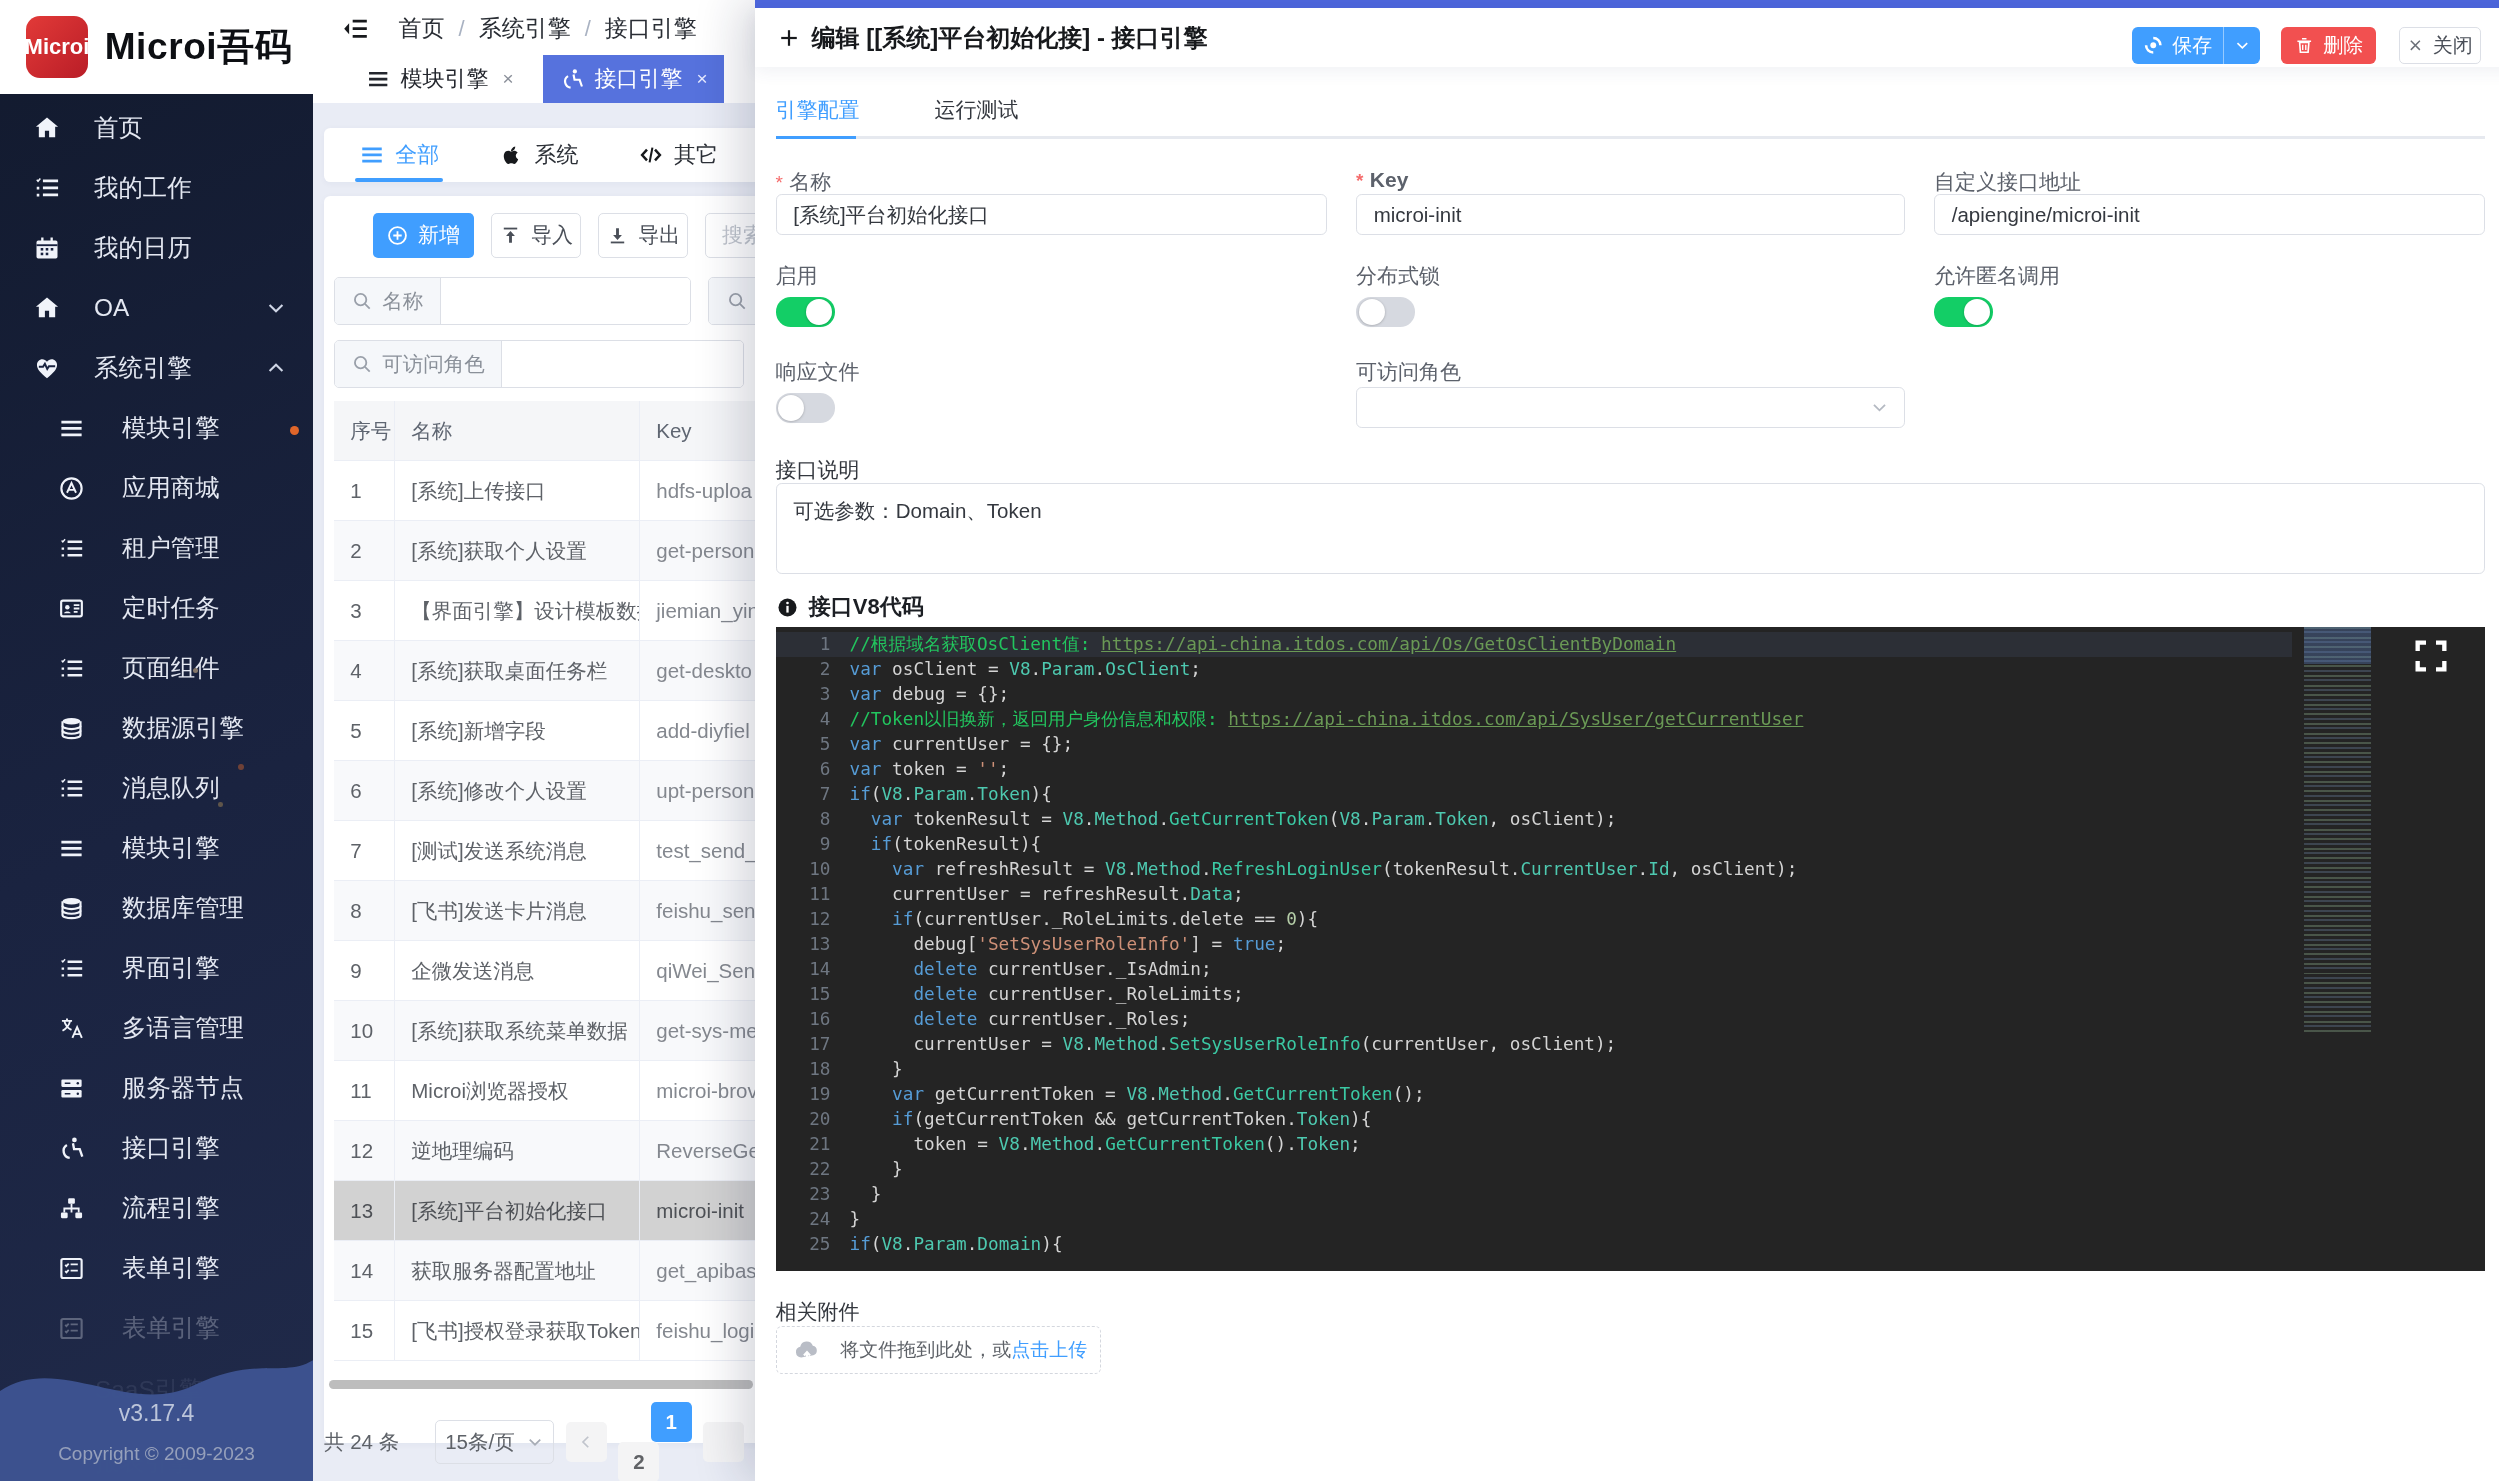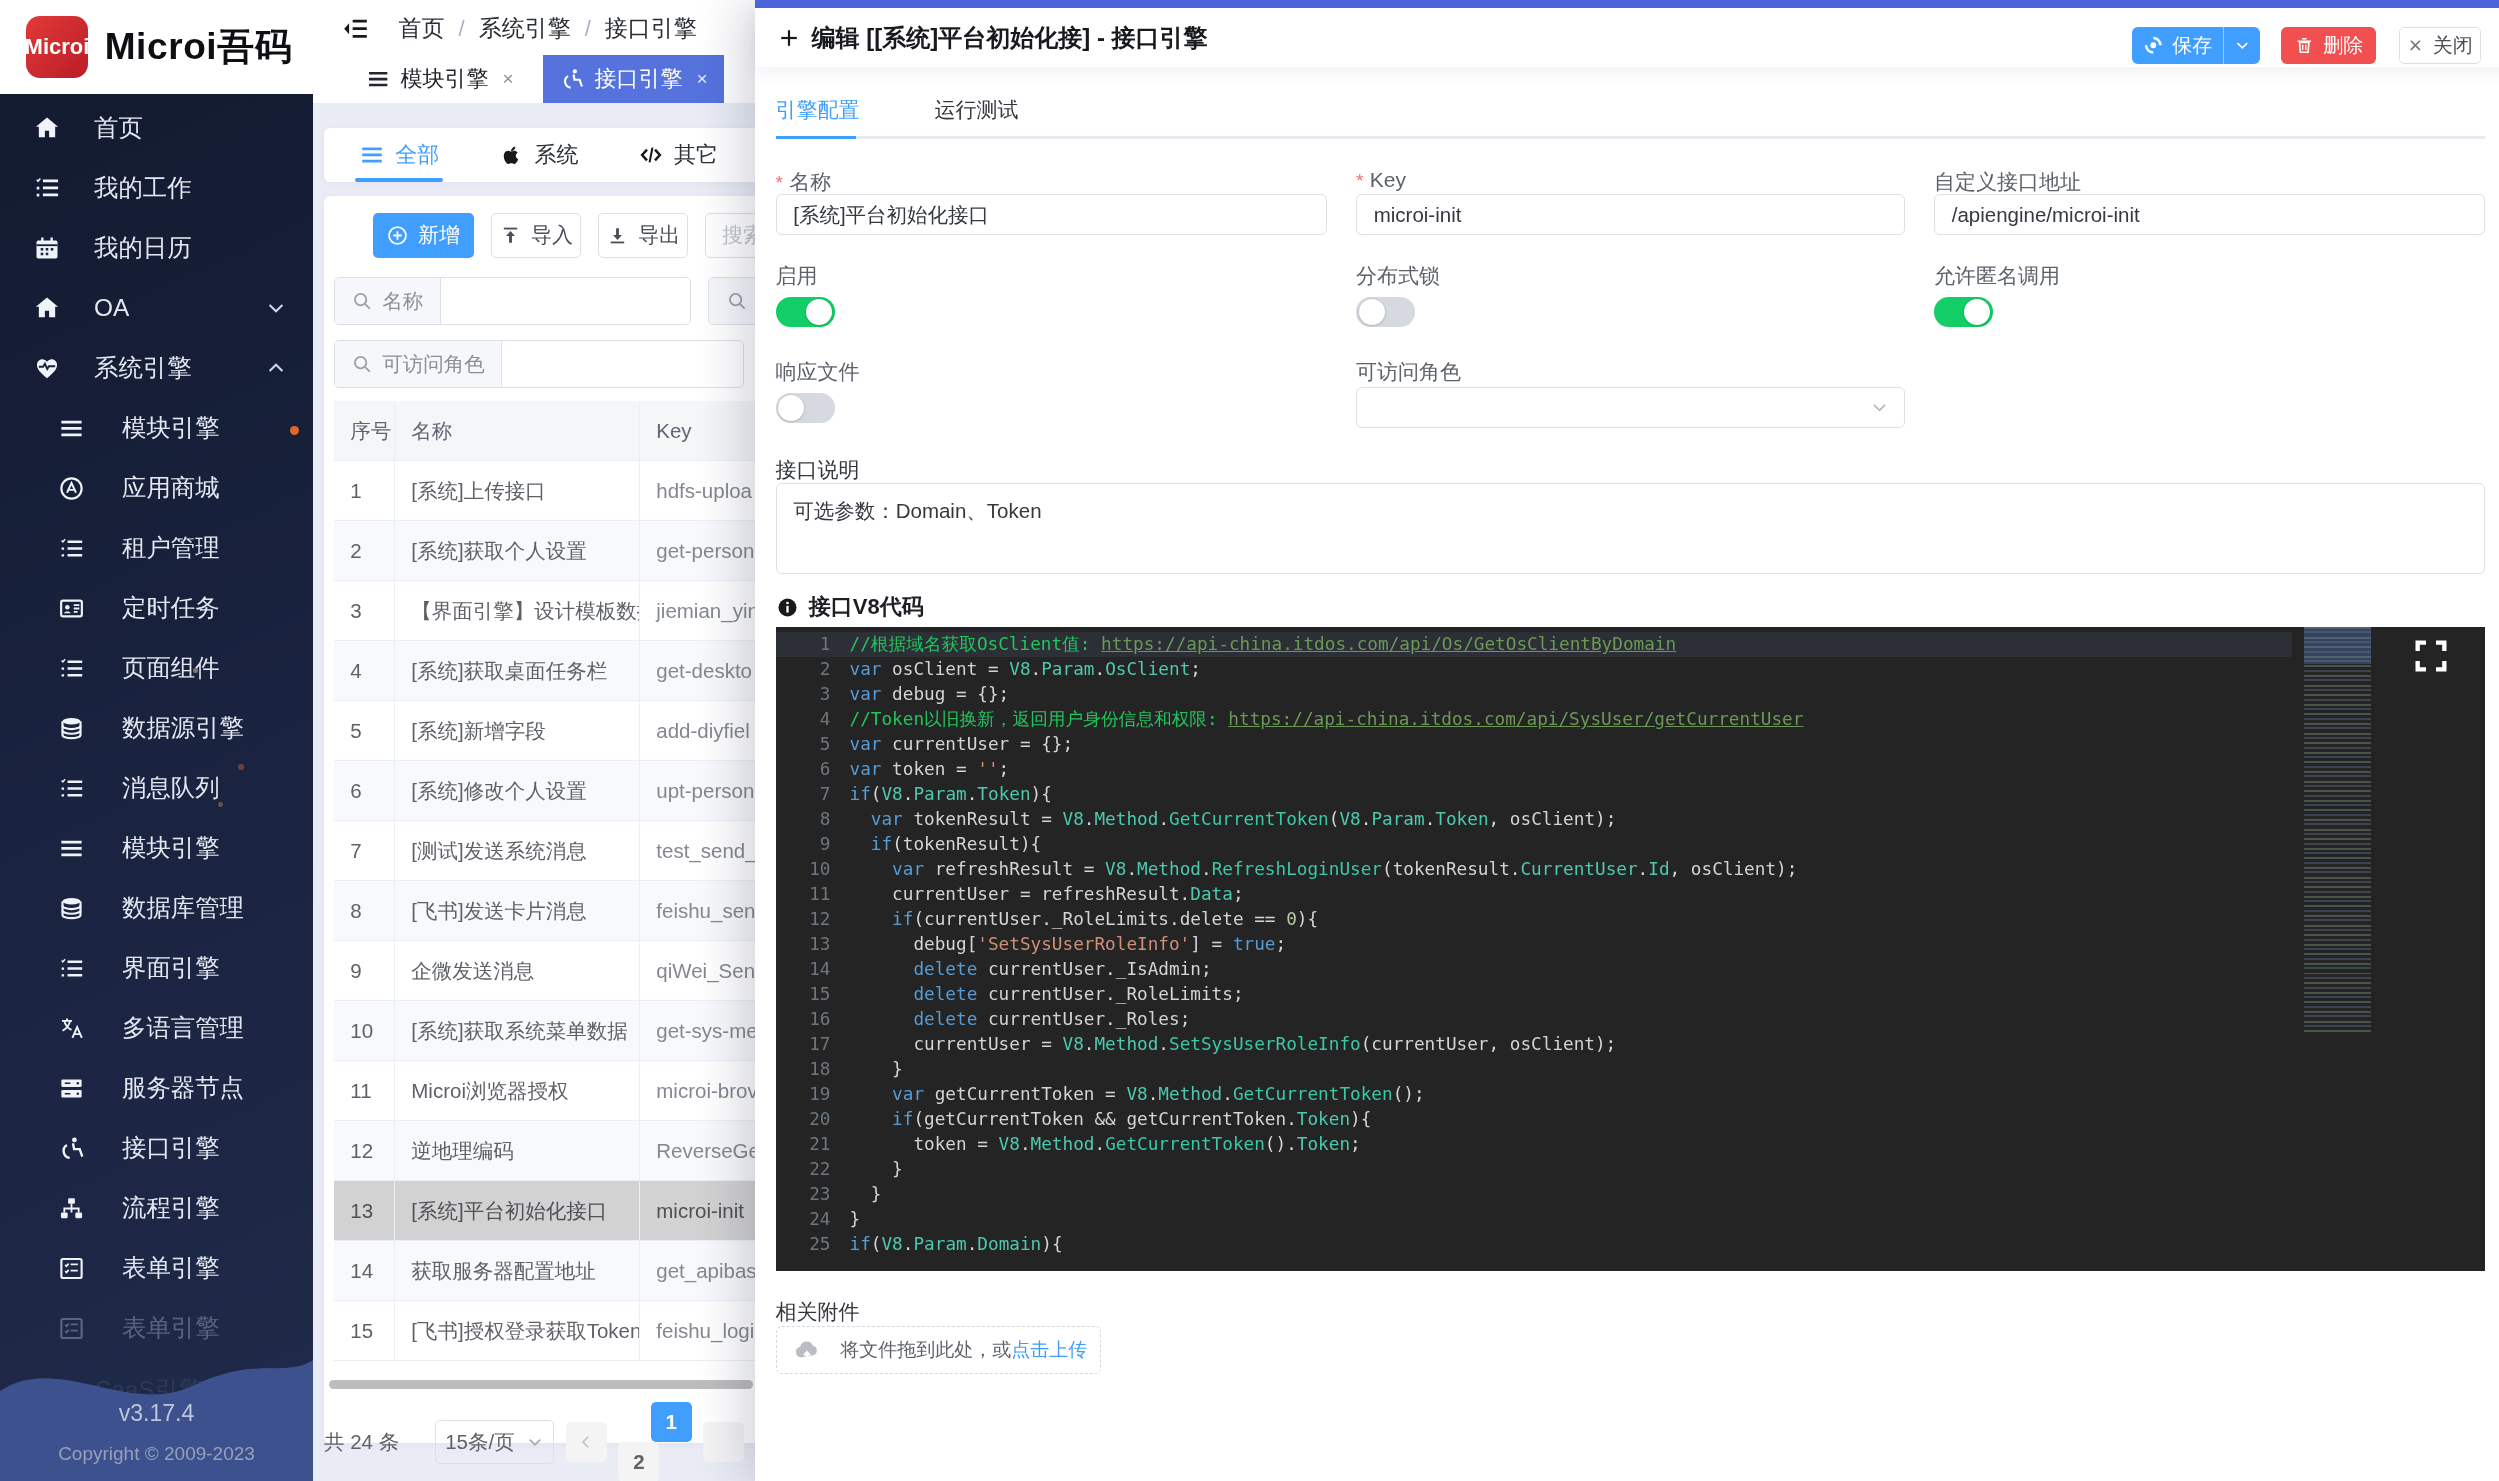--- a/index.html
+++ b/index.html
@@ -739,21 +739,21 @@
     <div id="dtabs">
         <div class="dtab active">引擎配置</div>
         <div class="dtab">运行测试</div>
       </div>
     <div id="dtab-track">
       <div id="dtab-active-bar"></div>
     </div>
 
     <div class="flabel" style="left:20.5px;top:168px;">
       <span class="req">*</span><span>名称</span></div>
-    <div class="flabel" style="left:601px;top:168px;">
+    <div class="flabel" style="left:601px;top:168px;font-weight:bold;">
       <span class="req">*</span><span>Key</span></div>
     <div class="flabel" style="left:1179px;top:168px;">
       <span>自定义接口地址</span></div>
     <div class="finput" style="left:20.5px;top:194px;width:551px;">[系统]平台初始化接口</div>
     <div class="finput" style="left:601px;top:194px;width:549px;">microi-init</div>
     <div class="finput" style="left:1179px;top:194px;width:551px;">/apiengine/microi-init</div>
 
     <div class="flabel" style="left:20.5px;top:262px;">启用</div>
     <div class="flabel" style="left:601px;top:262px;">分布式锁</div>
     <div class="flabel" style="left:1179px;top:262px;">允许匿名调用</div>

